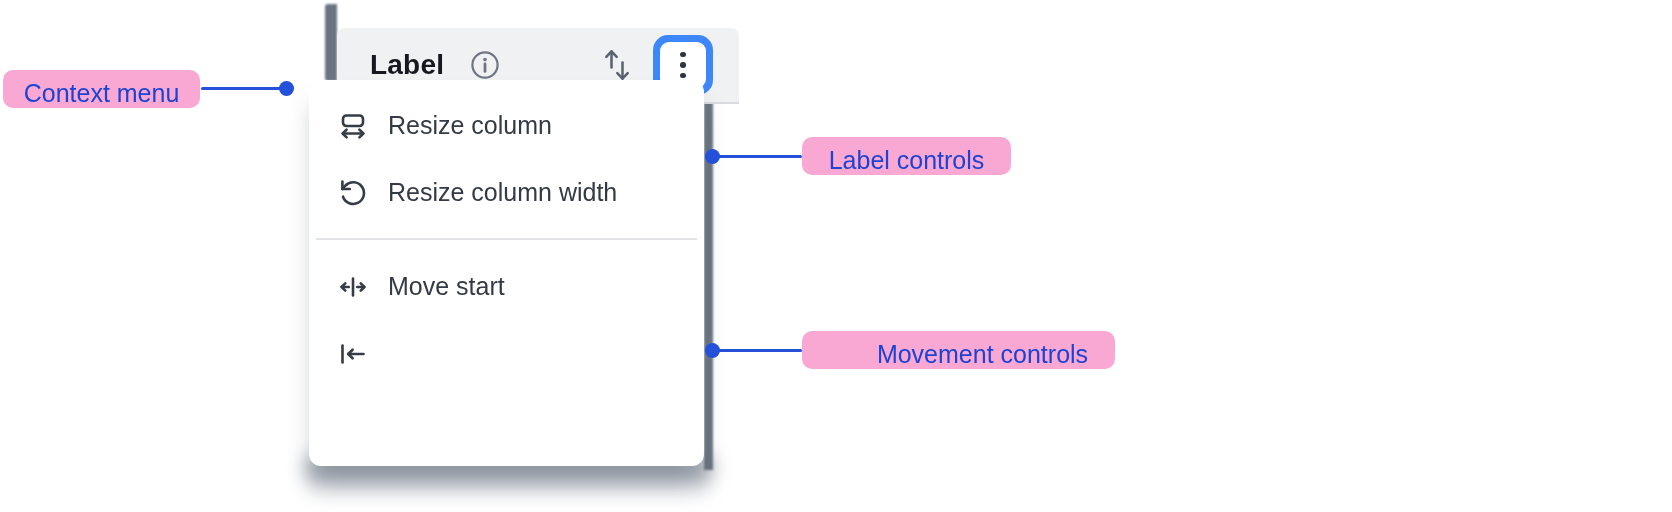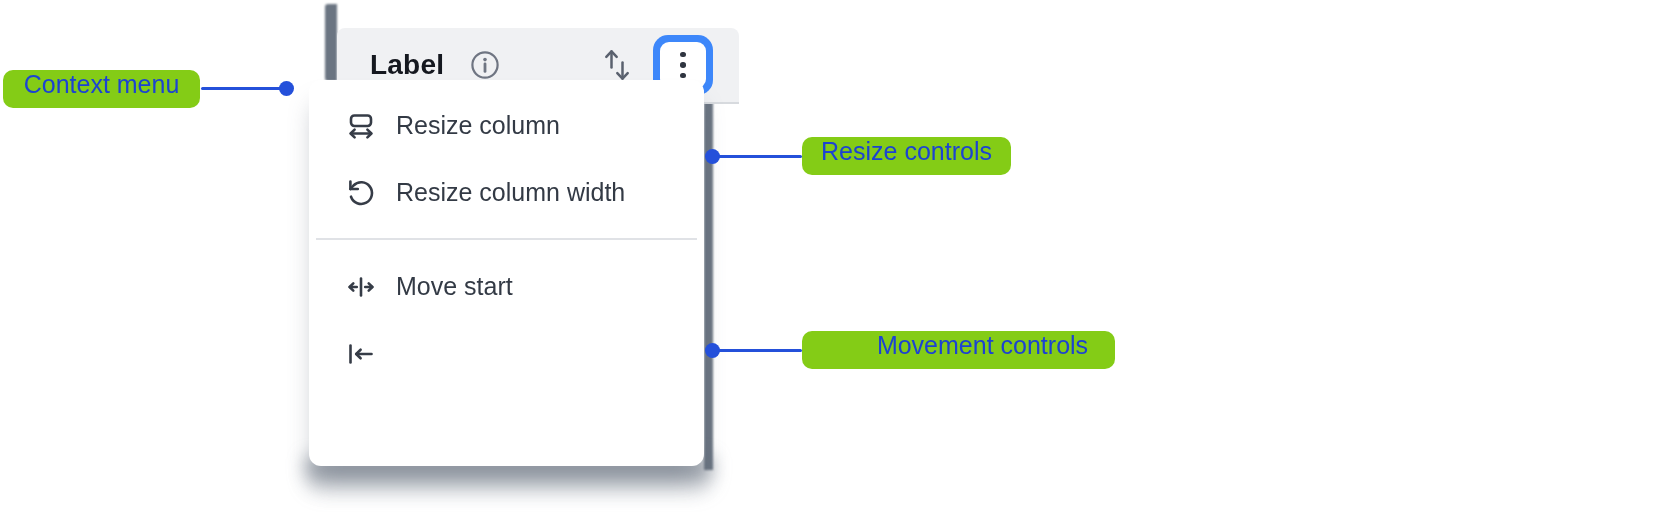--- a/index.html
+++ b/index.html
@@ -55,29 +55,29 @@
   
   .menu{
     position:absolute;left:309px;top:80px;width:395px;height:386px;
     background:#ffffff;border-radius:12px;
     box-shadow:0 20px 26px -6px rgba(88,98,112,0.40);
     box-sizing:border-box;padding:12px 0;
     z-index:3;
   }
   .menu-item{
     height:67px;display:flex;align-items:center;
-    padding-left:29px;gap:20px;cursor:pointer;margin-left:8px;
+    padding-left:29px;gap:20px;cursor:pointer;
   }
   .mi-icon{width:30px;height:30px;display:flex;align-items:center;justify-content:center;flex:0 0 auto;}
   .mi-label{font-size:25px;color:#333a45;}
   .menu-divider{height:2px;background:#e0e2e6;margin:12px 7px 13px 7px;}
   
   .pill{
-    position:absolute;display:flex;align-items:flex-start;justify-content:center;
-    background:#84cc16;color:#1c43d2;font-size:25px;font-weight:500;
+    position:absolute;display:flex;align-items:flex-end;justify-content:center;
+    background:#f9a8d4;color:#1c43d2;font-size:25px;font-weight:500;
     border-radius:10px;z-index:5;white-space:nowrap;
   }
   .pill-context{left:3px;top:70px;width:197px;height:38px;}
   .pill-resize{left:802px;top:137px;width:209px;height:38px;}
   .pill-movement{left:802px;top:331px;width:265px;height:38px;padding-left:48px;}
   .pointer-line{position:absolute;height:3px;background:#2450da;border-radius:2px;z-index:5;}
   .line-context{left:201px;top:87px;width:82px;}
   .line-resize{left:715px;top:155px;width:87px;}
   .line-movement{left:715px;top:349px;width:87px;}
   .pointer-dot{position:absolute;width:15px;height:15px;border-radius:50%;background:#2450da;z-index:5;}
@@ -173,21 +173,21 @@
 
   </div>
 
   <div class="pill pill-context">
     <span>Context menu</span>
   </div>
   <div class="pointer-line line-context"></div>
   <div class="pointer-dot dot-context"></div>
 
   <div class="pill pill-resize">
-    <span>Resize controls</span>
+    <span>Label controls</span>
   </div>
   <div class="pointer-line line-resize"></div>
   <div class="pointer-dot dot-resize"></div>
 
   <div class="pill pill-movement">
     <span>Movement controls</span>
   </div>
   <div class="pointer-line line-movement"></div>
   <div class="pointer-dot dot-movement"></div>
 

